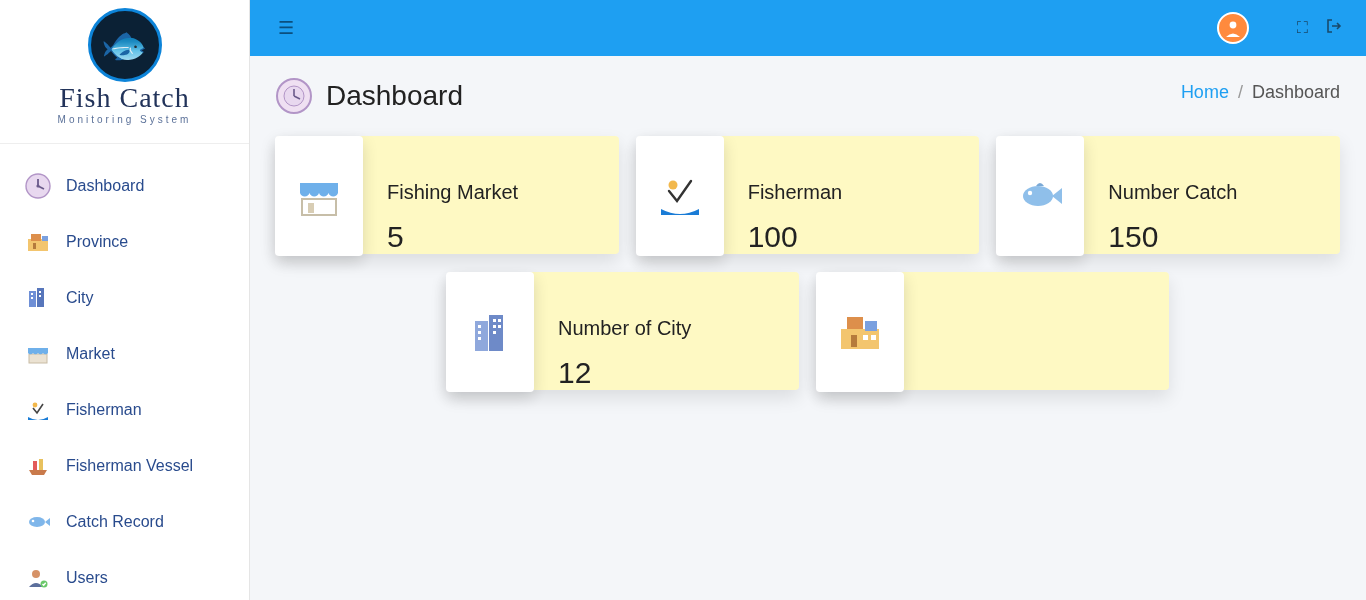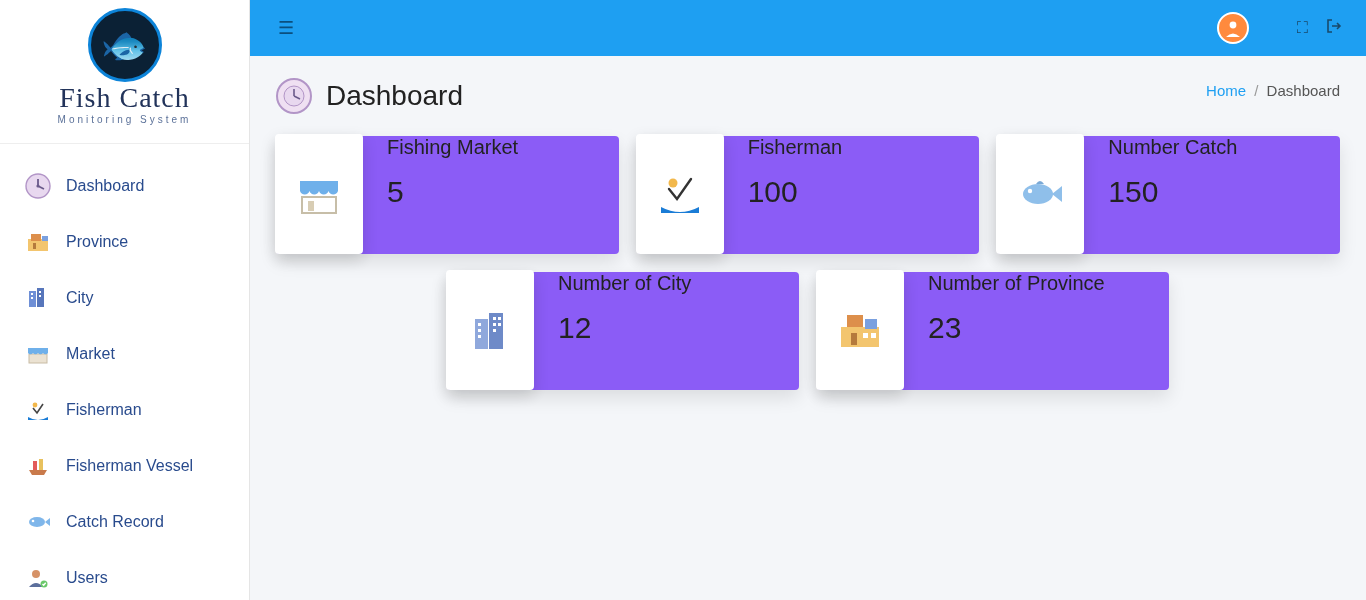--- a/index.html
+++ b/index.html
@@ -19,28 +19,28 @@
 .topbar { position: fixed; left: 250px; right: 0; top: 0; height: 56px; background: #1e9ff2; display: flex; align-items: center; padding: 0 24px 0 28px; }
 .hamburger { color: #0b4f7e; font-size: 18px; cursor: pointer; }
 .top-spacer { flex: 1; }
 .avatar { width: 32px; height: 32px; border-radius: 50%; background: #ff8a3d; display: inline-flex; align-items: center; justify-content: center; color: #fff; font-size: 18px; border: 2px solid #fff; margin-right: 30px; cursor: pointer; }
 .top-icon { color: #194a6b; font-size: 16px; margin-left: 18px; cursor: pointer; }
 
 .content { position: fixed; left: 250px; top: 56px; right: 0; bottom: 0; padding: 22px 26px; overflow: auto; }
 .page-head { display: flex; align-items: center; gap: 14px; margin-bottom: 22px; }
 .page-icon { width: 36px; height: 36px; border-radius: 50%; background: #efe0f2; border: 2px solid #b295c7; display: inline-flex; align-items: center; justify-content: center; font-size: 18px; color: #6a5a8a; }
 .page-title { font-size: 28px; color: #222; font-weight: 400; }
-.breadcrumb { position: absolute; right: 26px; top: 26px; font-size: 15px; }
+.breadcrumb { position: absolute; right: 26px; top: 26px; font-size: 18px; }
 .breadcrumb a { color: #1e9ff2; text-decoration: none; }
 .breadcrumb .sep { color: #999; margin: 0 4px; }
 .breadcrumb .current { color: #555; }
 
 .cards-row { display: flex; gap: 18px; margin-bottom: 18px; }
 .cards-row.centered { justify-content: center; }
-.card { flex: 1; max-width: 352px; background: #8b5cf6; border-radius: 4px; box-shadow: 0 8px 18px rgba(0,0,0,.10); display: flex; align-items: flex-start; min-height: 118px; padding: 0 20px 0 0; }
+.card { flex: 1; max-width: 352px; background: #fef9c3; border-radius: 4px; box-shadow: 0 8px 18px rgba(0,0,0,.10); display: flex; align-items: flex-end; min-height: 118px; padding: 0 20px 0 0; }
 .card-icon-wrap { width: 88px; height: 120px; background: #fff; border-radius: 4px; box-shadow: 0 6px 16px rgba(0,0,0,.14); margin: -2px 24px -2px -1px; display: flex; align-items: center; justify-content: center; font-size: 42px; }
 .card-body { display: flex; flex-direction: column; gap: 16px; }
 .card-title { font-size: 20px; color: #222; font-weight: 400; }
 .card-value { font-size: 30px; color: #222; font-weight: 400; }
 
 </style>
 </head>
 <body>
 
 <aside class="sidebar">
@@ -240,19 +240,15 @@
       <div class="card-icon-wrap">
           <svg width="50" height="50" viewBox="0 0 50 50">
             <rect x="6" y="22" width="38" height="20" fill="#f3c56e"></rect>
             <rect x="12" y="10" width="16" height="12" fill="#dd8f4b"></rect>
             <rect x="30" y="14" width="12" height="10" fill="#7aa0df"></rect>
             <rect x="16" y="28" width="6" height="12" fill="#b57a3c"></rect>
             <rect x="28" y="28" width="5" height="5" fill="#fff"></rect>
             <rect x="36" y="28" width="5" height="5" fill="#fff"></rect>
           </svg>
         </div>
-      <div class="card-body">
-        <div class="card-title">Number of Province</div>
-        <div class="card-value">23</div>
-      </div>
     </div>
   </div>
 </main>
 
 </body></html>

